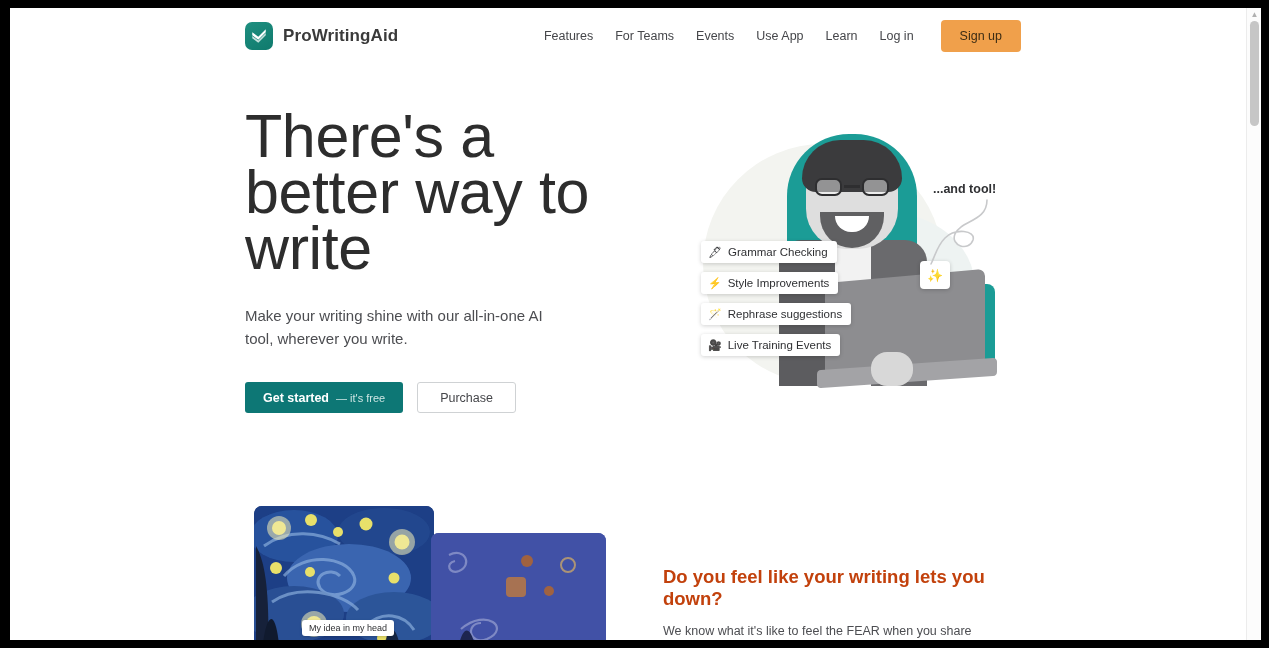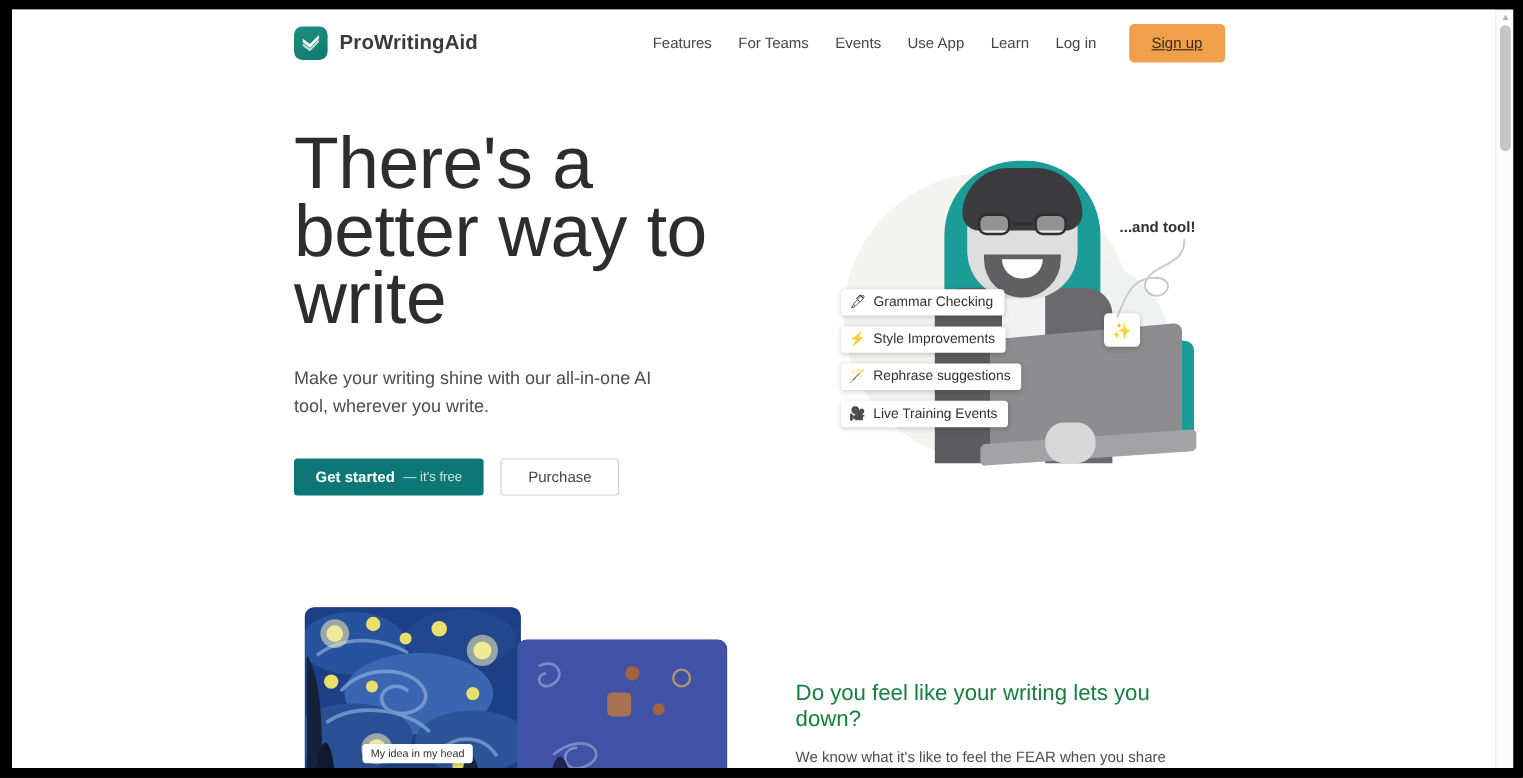--- a/index.html
+++ b/index.html
@@ -86,21 +86,20 @@
   #signup-button {
     margin-left: 16px;
     background: #f0a04b;
     color: #3c2c14;
     font-size: 12.5px;
     padding: 9px 19px;
     border: none; border-radius: 4px;
     font-family: "Liberation Sans", sans-serif;
     cursor: pointer;
     white-space: nowrap;
-    text-decoration: underline;
   }
   
   #hero-copy { position: absolute; left: 235px; top: 100px; width: 390px; }
   #hero-title {
     font-size: 61px; line-height: 56px;
     color: #2d2d2d; font-weight: normal;
     margin: 0; letter-spacing: -.4px;
   }
   #hero-sub {
     margin: 28px 0 12px 0;
@@ -278,21 +277,21 @@
     position: absolute; left: 421px; top: 525px;
     width: 175px; height: 123px;
     border-radius: 8px; overflow: hidden;
     background: #4151a6;
   }
   #section2-copy {
     position: absolute; left: 653px; top: 558px;
     width: 350px;
   }
   #section2-title {
-    margin: 0; font-size: 18.5px; font-weight: normal; color: #15803d;
+    margin: 0; font-size: 18.5px; font-weight: bold; color: #c2410c;
   }
   #section2-body {
     margin: 12px 0 0 0;
     font-size: 12.5px; line-height: 19px; color: #4c4d51;
   }
 </style>
 </head>
 <body>
 
 <div id="frame">

